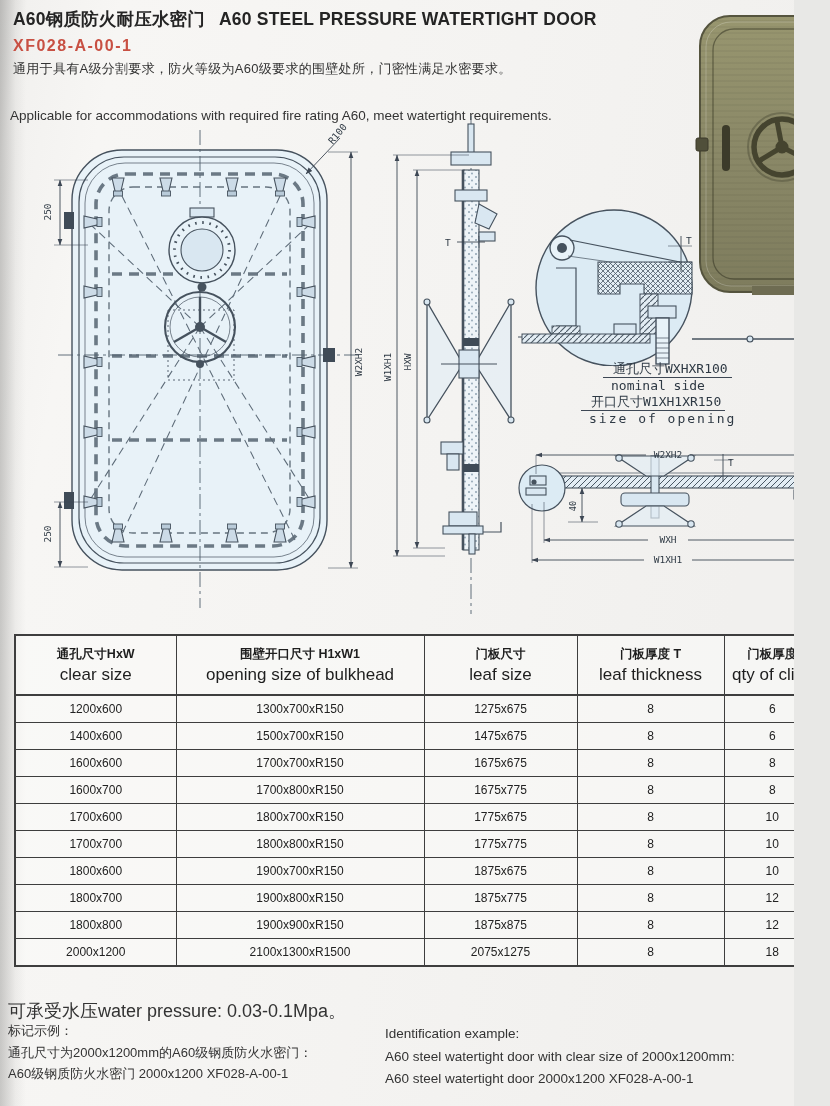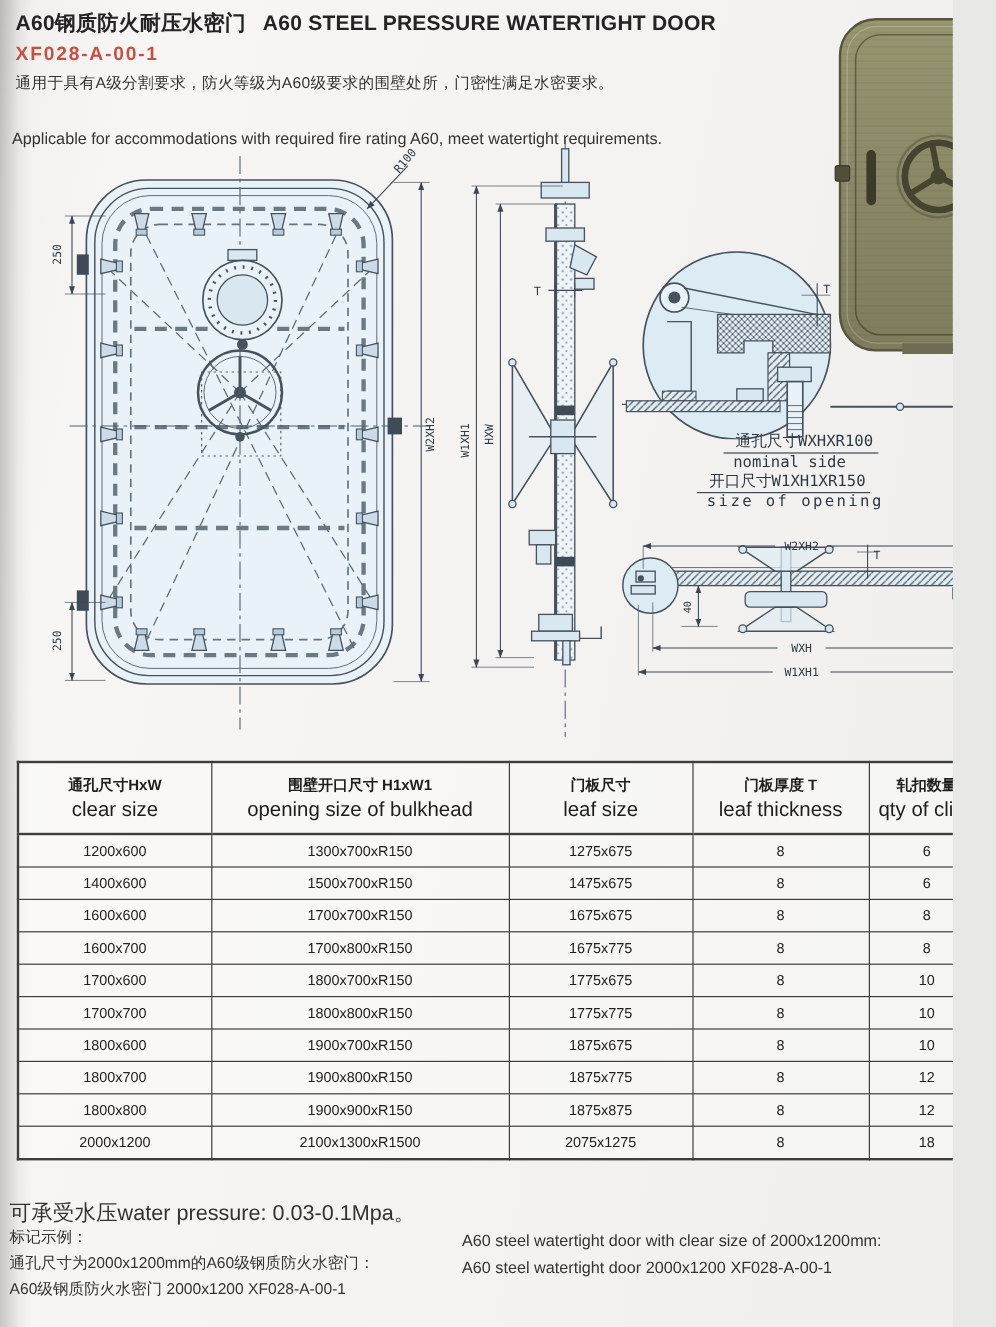--- a/index.html
+++ b/index.html
@@ -398,21 +398,21 @@
         </th>
         <th>
           <div class="hcn">门板尺寸</div>
           <div class="hen">leaf size</div>
         </th>
         <th>
           <div class="hcn">门板厚度 T</div>
           <div class="hen">leaf thickness</div>
         </th>
         <th>
-          <div class="hcn">轧扣数量</div>
+          <div class="hcn">门板厚度</div>
           <div class="hen">qty of clips</div>
         </th>
       </tr>
     </thead>
     <tbody>
         <tr>
           <td>1200x600</td>
           <td>1300x700xR150</td>
           <td>1275x675</td>
           <td>8</td>
@@ -484,17 +484,18 @@
       </tbody>
   </table>
 
   <div class="abs pressure">可承受水压water pressure: 0.03-0.1Mpa。</div>
   <div class="abs mark">
     <div>标记示例：</div>
     <div>通孔尺寸为2000x1200mm的A60级钢质防火水密门：</div>
     <div>A60级钢质防火水密门 2000x1200  XF028-A-00-1</div>
   </div>
   <div class="abs ident">
+    <div>Identification example:</div>
     <div>A60 steel watertight door with clear size of 2000x1200mm:</div>
     <div>A60 steel watertight door 2000x1200  XF028-A-00-1</div>
   </div>
 
 </div>
 
 </body></html>

